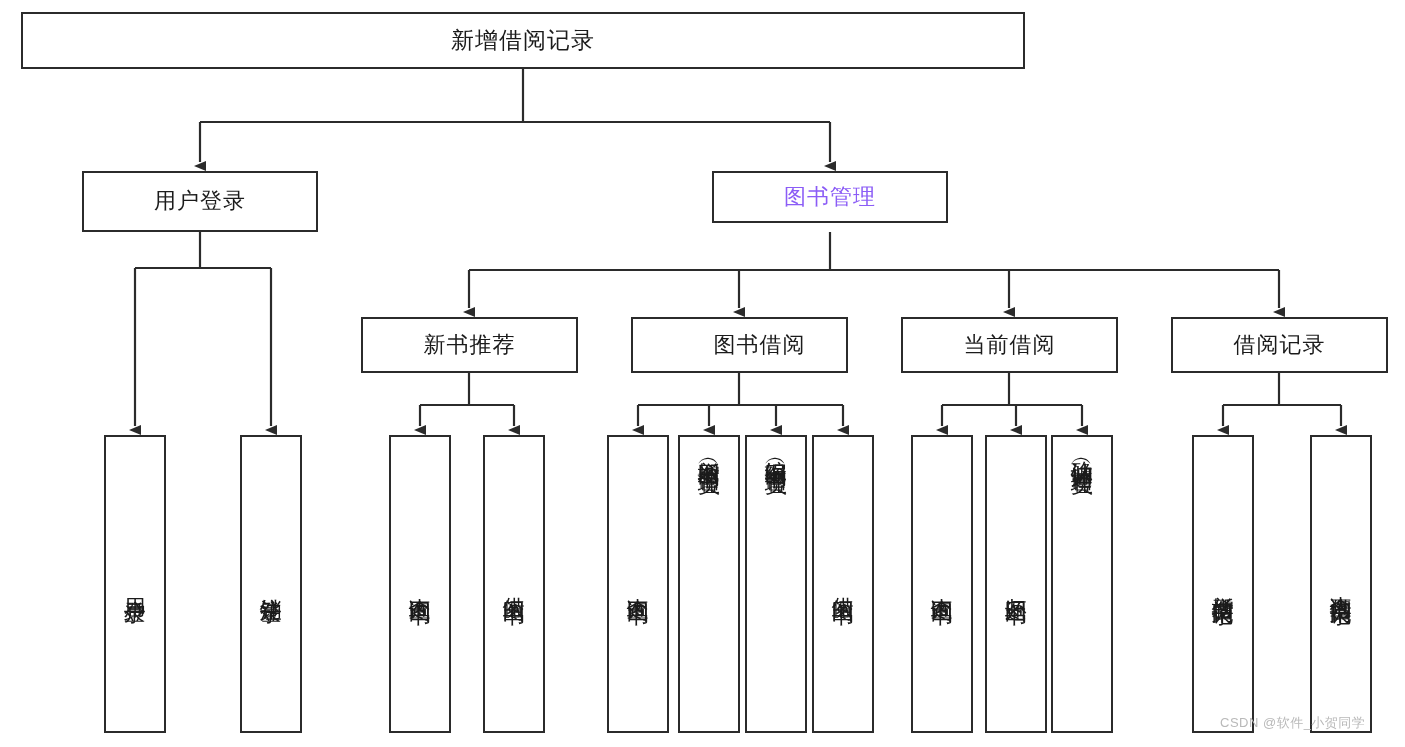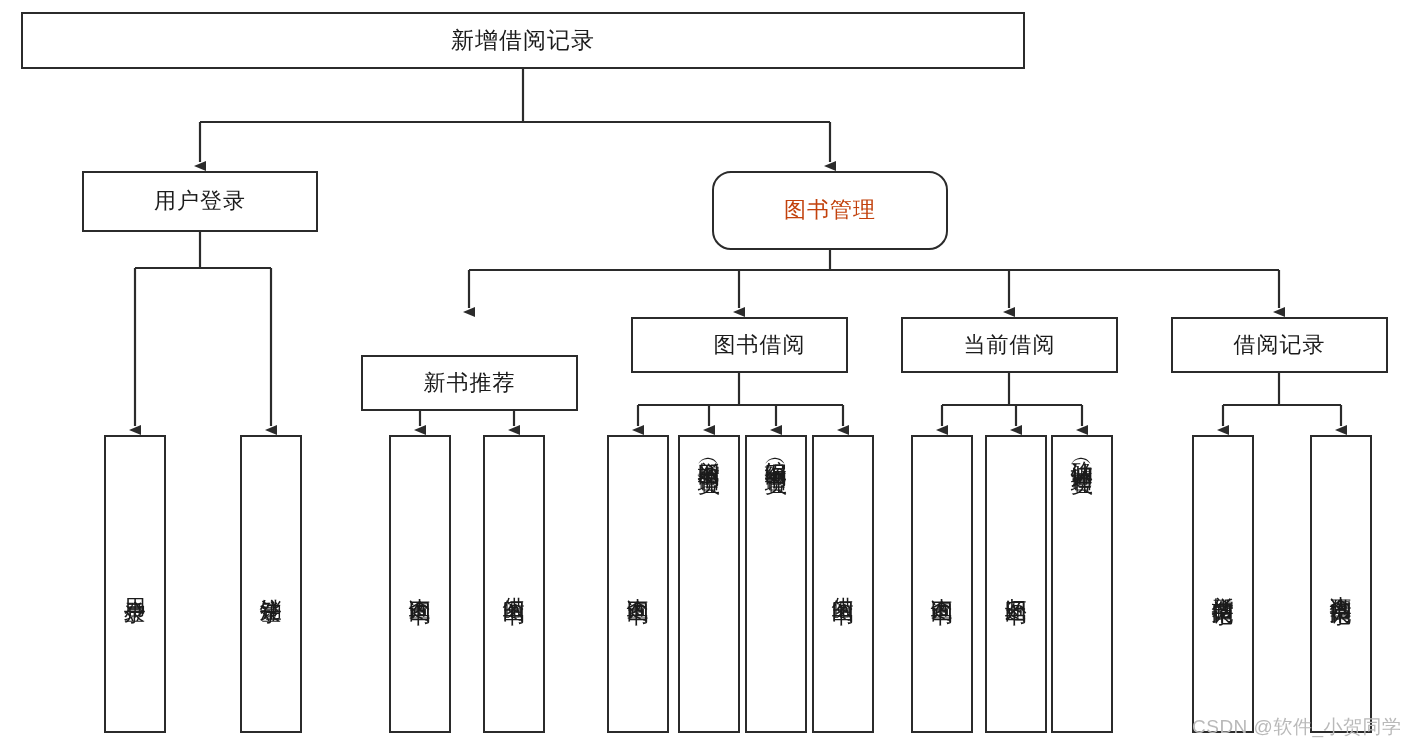--- a/index.html
+++ b/index.html
@@ -61,24 +61,25 @@
     line-height: 1.06;
     letter-spacing: 2px;
     color: #1b1b1b;
     white-space: nowrap;
   }
   .leaf.center-v { align-items: center; }
   .leaf.top-v { align-items: flex-start; padding-top: 6px; }
   .watermark {
     position: absolute;
     color: #b9b9b9;
-    font-size: 19px;
+    font-size: 13px;
     letter-spacing: 0.5px;
     white-space: nowrap;
     user-select: none;
+    padding-left: 28px;
   }
 </style>
 </head>
 <body>
 
 <div id="canvas" style="background: rgb(255, 255, 255);">
 
   <svg id="wires" viewBox="0 0 1405 747">
     <defs>
       <marker id="arrow" markerWidth="10" markerHeight="12" refX="1" refY="6" orient="auto" markerUnits="userSpaceOnUse">
@@ -125,23 +126,23 @@
       <path d="M1279,373 L1279,405"></path>
       <path d="M1223,405 L1341,405"></path>
       <path d="M1223,405 L1223,426" marker-end="url(#arrow)"></path>
       <path d="M1341,405 L1341,426" marker-end="url(#arrow)"></path>
     </g>
   </svg>
 
   <div class="node h-node root" id="node-root" style="left: 21px; top: 12px; width: 1004px; height: 57px; border-color: rgb(43, 43, 43); background: rgb(255, 255, 255); color: rgb(27, 27, 27);">新增借阅记录</div>
 
   <div class="node h-node" id="node-l2-0" style="left: 82px; top: 171px; width: 236px; height: 61px; border-color: rgb(43, 43, 43); background: rgb(255, 255, 255); color: rgb(27, 27, 27);">用户登录</div>
-  <div class="node h-node" id="node-l2-1" style="left: 712px; top: 171px; width: 236px; height: 79px; border-color: rgb(43, 43, 43); background: rgb(255, 255, 255); color: #c2410c; border-radius: 19px;">图书管理</div>
+  <div class="node h-node" id="node-l2-1" style="left: 712px; top: 171px; width: 236px; height: 52px; border-color: rgb(43, 43, 43); background: rgb(255, 255, 255); color: #8b5cf6;">图书管理</div>
 
-  <div class="node h-node" id="node-l3-0" style="left: 361px; top: 317px; width: 217px; height: 56px; border-color: rgb(43, 43, 43); background: rgb(255, 255, 255); color: rgb(27, 27, 27); margin-top: 38px;">新书推荐</div>
+  <div class="node h-node" id="node-l3-0" style="left: 361px; top: 317px; width: 217px; height: 56px; border-color: rgb(43, 43, 43); background: rgb(255, 255, 255); color: rgb(27, 27, 27);">新书推荐</div>
   <div class="node h-node" id="node-l3-1" style="left: 631px; top: 317px; width: 217px; height: 56px; border-color: rgb(43, 43, 43); background: rgb(255, 255, 255); color: rgb(27, 27, 27); padding-left: 40px;">图书借阅</div>
   <div class="node h-node" id="node-l3-3" style="left: 1171px; top: 317px; width: 217px; height: 56px; border-color: rgb(43, 43, 43); background: rgb(255, 255, 255); color: rgb(27, 27, 27);">借阅记录</div>
   <div class="node h-node" id="node-l3-2" style="left: 901px; top: 317px; width: 217px; height: 56px; border-color: rgb(43, 43, 43); background: rgb(255, 255, 255); color: rgb(27, 27, 27);">当前借阅</div>
 
   <div class="leaf center-v" id="leaf-0" style="left: 104px; top: 435px; width: 62px; height: 298px; border-color: rgb(43, 43, 43); background: rgb(255, 255, 255); color: rgb(27, 27, 27);">
     <span class="vtext">用户登录</span>
   </div>
   <div class="leaf center-v" id="leaf-1" style="left: 240px; top: 435px; width: 62px; height: 298px; border-color: rgb(43, 43, 43); background: rgb(255, 255, 255); color: rgb(27, 27, 27);">
     <span class="vtext">注销登录</span>
   </div>

